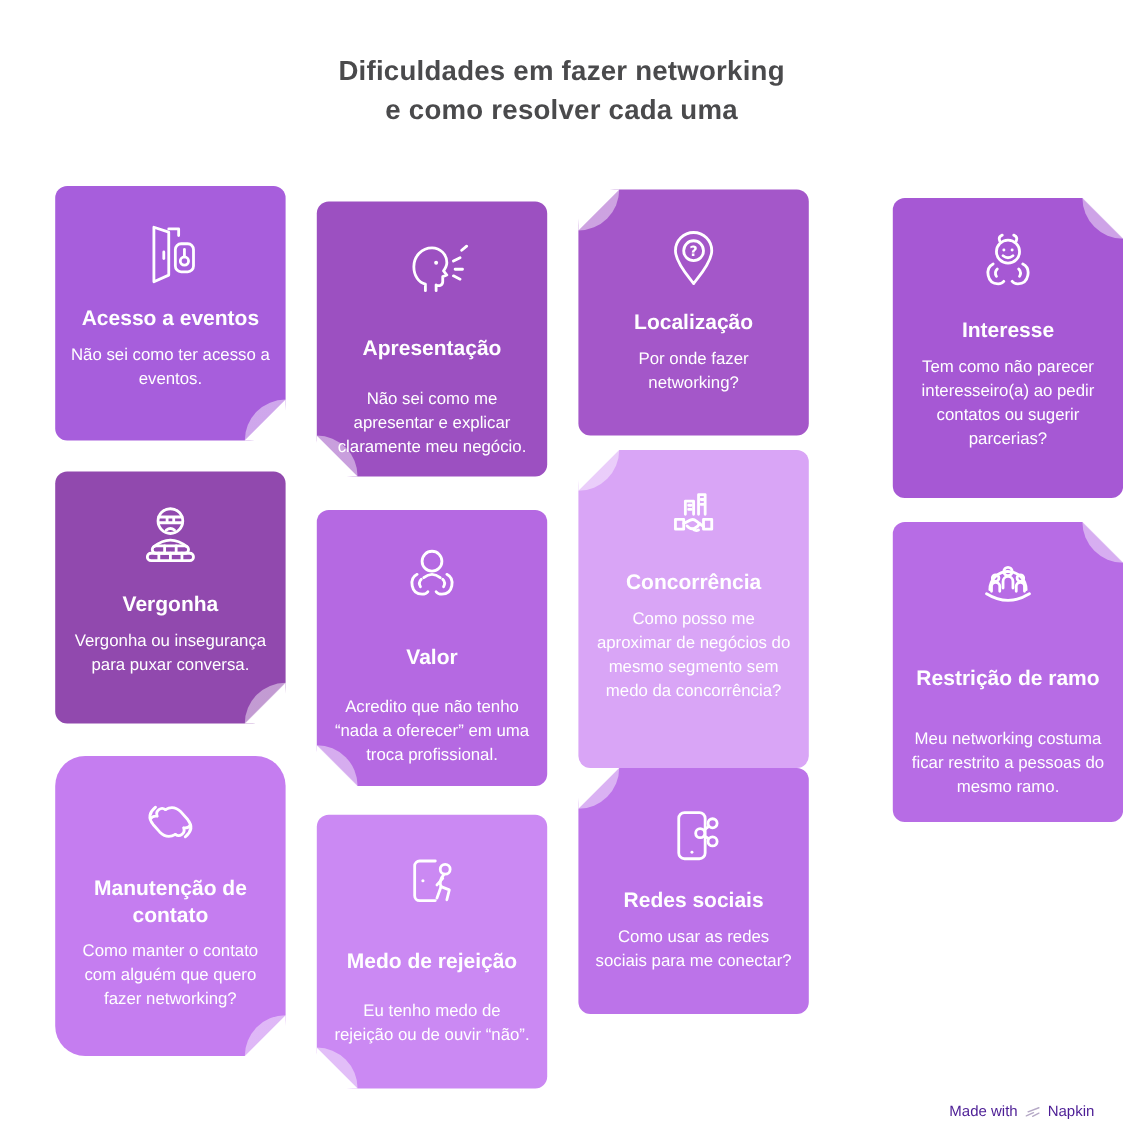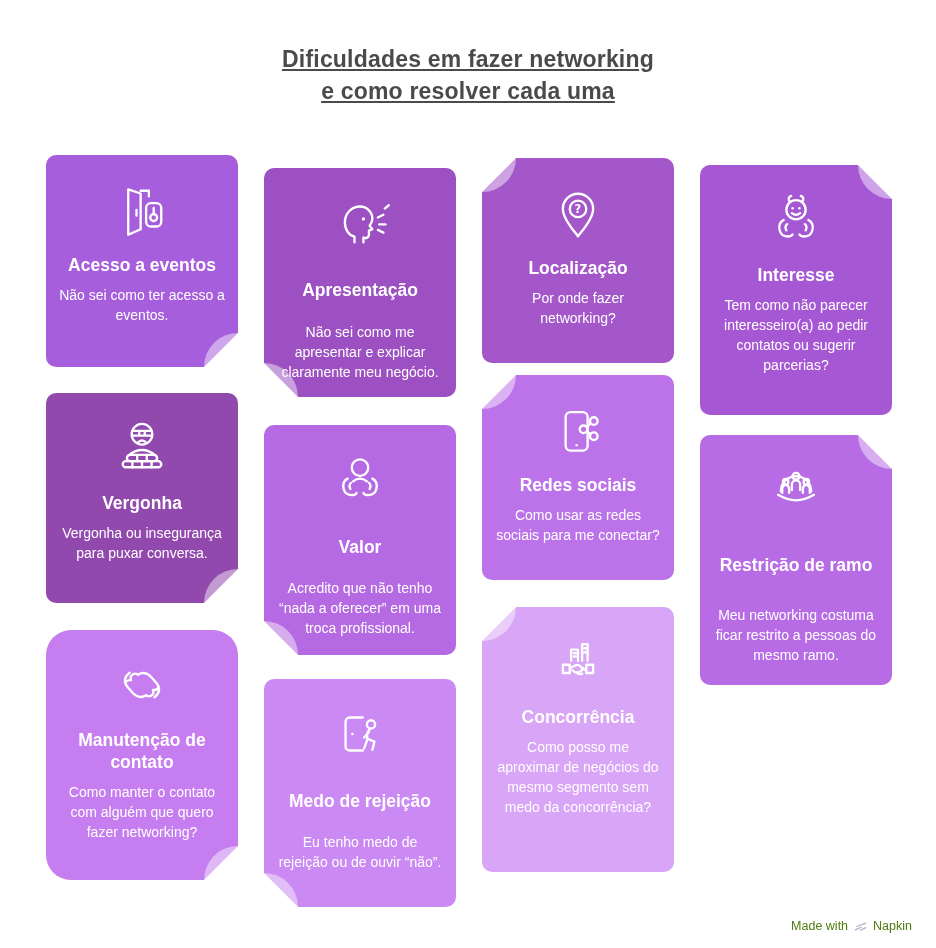--- a/index.html
+++ b/index.html
@@ -1,24 +1,24 @@
 <!DOCTYPE html>
 <html><head>
 <meta charset="utf-8">
 <style>
   html,body { margin:0; padding:0; background:#ffffff; }
   body { font-family:"Liberation Sans", sans-serif; }
   .canvas { position:relative; width:936px; height:948px; background:#ffffff; overflow:hidden; }
 
   .page-title { margin:0; padding-top:44px; text-align:center; font-size:23px; font-weight:700;
-                color:#4a4a4c; line-height:1.38; letter-spacing:0.2px;text-decoration:underline; }
+                color:#4a4a4c; line-height:1.38; letter-spacing:0.2px; }
 
   .cards-area { position:absolute; left:46px; top:155px; display:flex; gap:26px; }
   .col { display:flex; flex-direction:column; width:192px; }
-  .col-2 { margin-top:13px; } .col-3 { margin-top:3px; } .col-4 { margin-top:10px; }
+  .col-2 { margin-top:13px; } .col-3 { margin-top:3px; } .col-4 { margin-top:10px;margin-left:44px; }
 
   .card { position:relative; box-sizing:border-box; width:192px; border-radius:10px;
           background:var(--c); color:#ffffff; text-align:center; padding:16px 13px 14px;
           display:flex; flex-direction:column; align-items:center; }
   .card-icon { width:80px; height:66px; margin:6px 0 2px; stroke:#ffffff; fill:none;
                stroke-width:3.4; stroke-linecap:round; stroke-linejoin:round; }
   .card h3 { font-size:17.5px; font-weight:700; margin:10px 0 9px; line-height:1.25; }
   .card p  { font-size:14px; line-height:1.42; margin:0; }
 
   
@@ -49,21 +49,21 @@
       background:linear-gradient(225deg, rgba(255,255,255,0.45) 49%, #ffffff 51%);
       border-top-right-radius:100%; }
   .curl-tl::after { top:0; left:0;
       background:linear-gradient(315deg, rgba(255,255,255,0.45) 49%, #ffffff 51%);
       border-bottom-right-radius:100%; }
   .curl-tr::after { top:0; right:0;
       background:linear-gradient(45deg, rgba(255,255,255,0.45) 49%, #ffffff 51%);
       border-bottom-left-radius:100%; }
 
   .footer { position:absolute; right:24px; bottom:15px; display:flex; align-items:center; gap:5px;
-            color:#4d7c0f; font-size:12.5px; }
+            color:#4c1d95; font-size:12.5px; }
   .footer svg { width:15px; height:13px; stroke:#b5a9c6; fill:none; stroke-width:1.6;
                 stroke-linecap:round; }
   .defs { position:absolute; width:0; height:0; overflow:hidden; }
 </style>
 </head>
 <body>
 
 <svg class="defs" xmlns="http://www.w3.org/2000/svg">
   <symbol id="sym-shy" viewBox="0 0 96 96">
     <circle cx="48" cy="28" r="15"></circle>
@@ -208,33 +208,33 @@
     </div>
 
     <div class="col col-3">
       <article class="card c-localizacao curl-tl" style="--c: #A457C9;">
         <svg class="card-icon">
             <use href="#sym-pin"></use>
           </svg>
         <h3>Localização</h3>
         <p>Por onde fazer networking?</p>
       </article>
+      <article class="card c-concorrencia curl-tl" style="--c: #D9A5F6;">
+        <svg class="card-icon">
+            <use href="#sym-buildshake"></use>
+          </svg>
+        <h3>Concorrência</h3>
+        <p>Como posso me aproximar de negócios do mesmo segmento sem medo da concorrência?</p>
+      </article>
       <article class="card c-redes curl-tl" style="--c: #BC73E9;">
         <svg class="card-icon">
             <use href="#sym-phoneshare"></use>
           </svg>
         <h3>Redes sociais</h3>
         <p>Como usar as redes sociais para me conectar?</p>
-      </article>
-      <article class="card c-concorrencia curl-tl" style="--c: #D9A5F6;">
-        <svg class="card-icon">
-            <use href="#sym-buildshake"></use>
-          </svg>
-        <h3>Concorrência</h3>
-        <p>Como posso me aproximar de negócios do mesmo segmento sem medo da concorrência?</p>
       </article>
     </div>
 
     <div class="col col-4">
       <article class="card c-interesse curl-tr" style="--c: #A658D4;">
         <svg class="card-icon">
             <use href="#sym-facehands"></use>
           </svg>
         <h3>Interesse</h3>
         <p>Tem como não parecer interesseiro(a) ao pedir contatos ou sugerir parcerias?</p>

